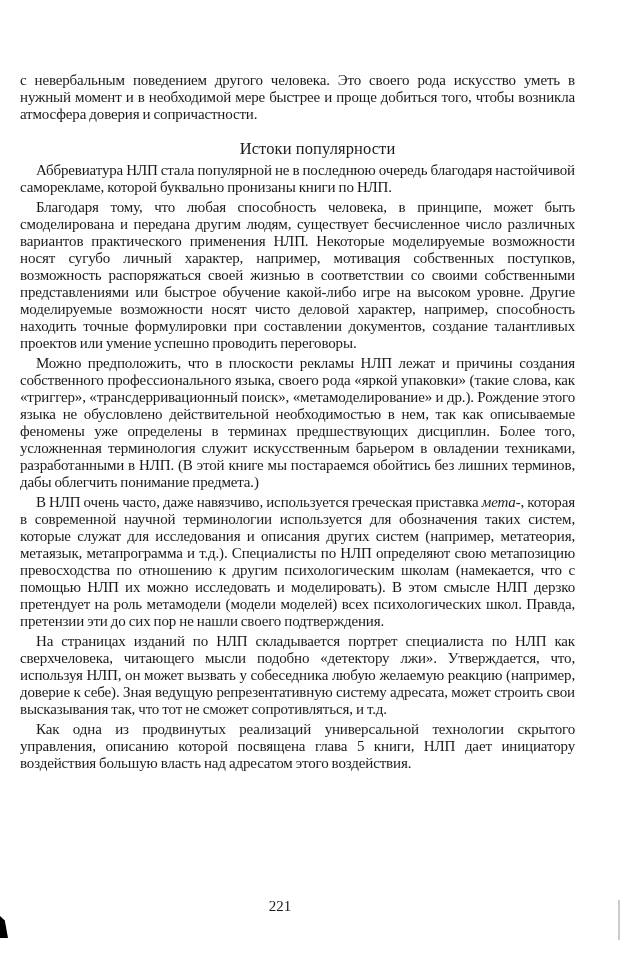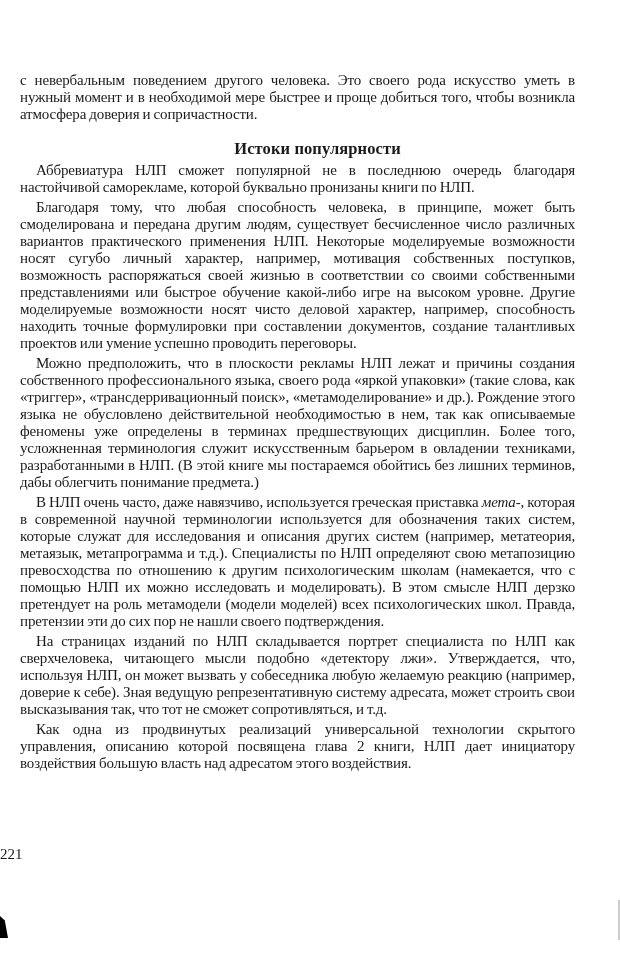--- a/index.html
+++ b/index.html
@@ -7,46 +7,46 @@
     width: 620px; height: 955px; background: #ffffff; position: relative; overflow: hidden;
     font-family: "Liberation Serif", "DejaVu Serif", serif; color: #1a1a1a;
   }
   .page { position: absolute; left: 17px; top: 69px; width: 561px; }
   p {
     margin: 3px; font-size: 15px; line-height: 17px; text-align: justify;
     letter-spacing: -0.15px; word-spacing: -0.5px;
   }
   p.indent { text-indent: 16px; }
   h2 {
-    margin: 2px; font-size: 16.5px; font-weight: bold; text-align: center; line-height: 20px;
+    margin: 2px; font-size: 16.5px; font-weight: normal; text-align: center; line-height: 20px;
     letter-spacing: 0.1px;
   }
   #h1 { margin-top: 16px; margin-bottom: 0px; padding-left: 40px; }
   #h2 { margin-top: 14px; margin-bottom: 0px; padding-left: 46px; }
   .pagenum {
-    position: absolute; top: 846px; left: 0; width: 560px; text-align: left;
+    position: absolute; top: 898px; left: 0; width: 560px; text-align: center;
     font-size: 15px;
   }
   .blot {
     position: absolute; left: 0; top: 916px; width: 8px; height: 22px; background: #000;
     clip-path: polygon(0 0, 60% 20%, 100% 100%, 0 100%);
   }
   .edge-mark { position: absolute; right: 0; top: 900px; width: 2px; height: 40px; background: #ccc; }
 </style>
 </head>
 <body>
 
 <div class="page">
   <p>с невербальным поведением другого человека. Это своего рода искусство уметь в нужный момент и в необходимой мере быстрее и проще добиться того, чтобы возникла атмосфера доверия и сопричастности.</p>
 
   <h2 id="h1">Истоки популярности</h2>
-  <p class="indent">Аббревиатура НЛП сможет популярной не в последнюю очередь благодаря настойчивой саморекламе, которой буквально пронизаны книги по НЛП.</p>
+  <p class="indent">Аббревиатура НЛП стала популярной не в последнюю очередь благодаря настойчивой саморекламе, которой буквально пронизаны книги по НЛП.</p>
   <p class="indent">Благодаря тому, что любая способность человека, в принципе, может быть смоделирована и передана другим людям, существует бесчисленное число различных вариантов практического применения НЛП. Некоторые моделируемые возможности носят сугубо личный характер, например, мотивация собственных поступков, возможность распоряжаться своей жизнью в соответствии со своими собственными представлениями или быстрое обучение какой-либо игре на высоком уровне. Другие моделируемые возможности носят чисто деловой характер, например, способность находить точные формулировки при составлении документов, создание талантливых проектов или умение успешно проводить переговоры.</p>
   <p class="indent">Можно предположить, что в плоскости рекламы НЛП лежат и причины создания собственного профессионального языка, своего рода «яркой упаковки» (такие слова, как «триггер», «трансдерривационный поиск», «метамоделирование» и др.). Рождение этого языка не обусловлено действительной необходимостью в нем, так как описываемые феномены уже определены в терминах предшествующих дисциплин. Более того, усложненная терминология служит искусственным барьером в овладении техниками, разработанными в НЛП. (В этой книге мы постараемся обойтись без лишних терминов, дабы облегчить понимание предмета.)</p>
   <p class="indent"><span>В НЛП очень часто, даже навязчиво, используется греческая приставка </span><em>мета-</em><span>, которая в современной научной терминологии используется для обозначения таких систем, которые служат для исследования и описания других систем (например, метатеория, метаязык, метапрограмма и т.д.). Специалисты по НЛП определяют свою метапозицию превосходства по отношению к другим психологическим школам (намекается, что с помощью НЛП их можно исследовать и моделировать). В этом смысле НЛП дерзко претендует на роль метамодели (модели моделей) всех психологических школ. Правда, претензии эти до сих пор не нашли своего подтверждения.</span></p>
   <p class="indent">На страницах изданий по НЛП складывается портрет специалиста по НЛП как сверхчеловека, читающего мысли подобно «детектору лжи». Утверждается, что, используя НЛП, он может вызвать у собеседника любую желаемую реакцию (например, доверие к себе). Зная ведущую репрезентативную систему адресата, может строить свои высказывания так, что тот не сможет сопротивляться, и т.д.</p>
 
-  <p class="indent">Как одна из продвинутых реализаций универсальной технологии скрытого управления, описанию которой посвящена глава 2 книги, НЛП дает инициатору воздействия большую власть над адресатом этого воздействия.</p>
+  <p class="indent">Как одна из продвинутых реализаций универсальной технологии скрытого управления, описанию которой посвящена глава 5 книги, НЛП дает инициатору воздействия большую власть над адресатом этого воздействия.</p>
 </div>
 
 <div class="pagenum">221</div>
 <div class="blot"></div>
 <div class="edge-mark"></div>
 
 </body></html>

